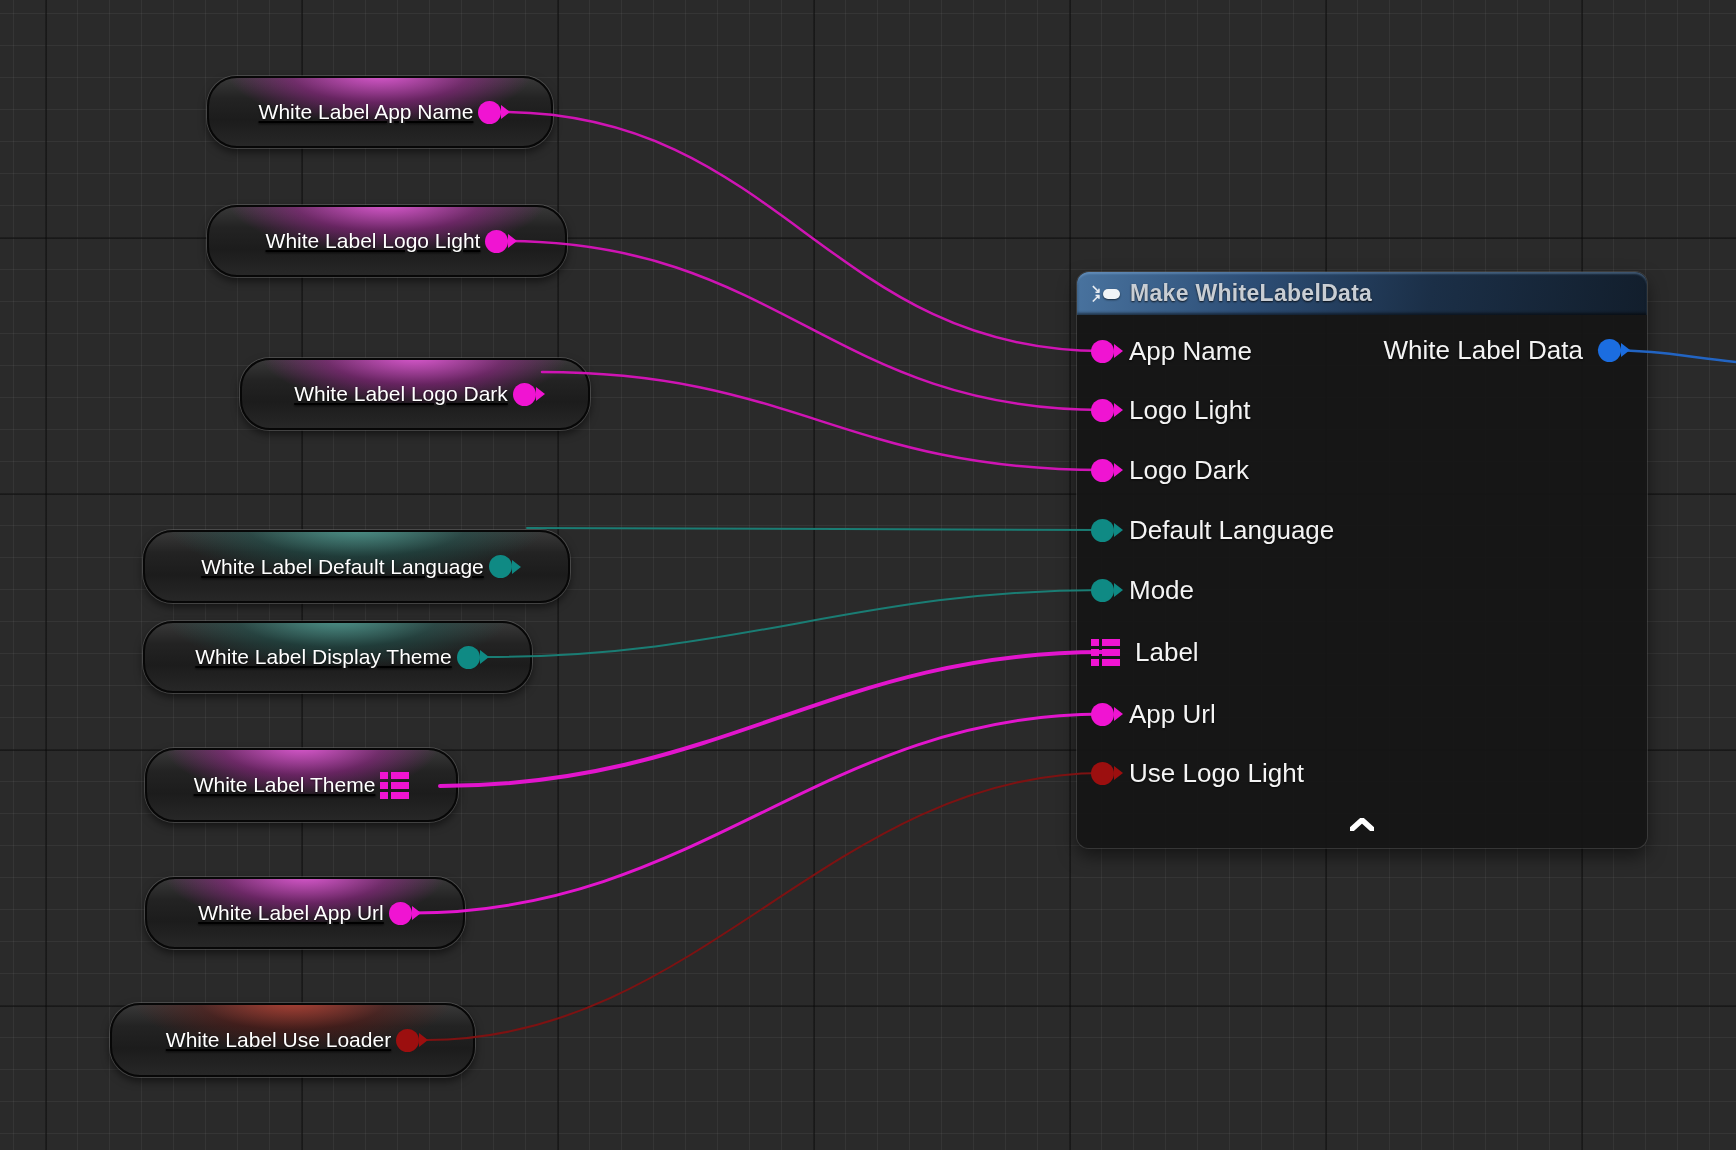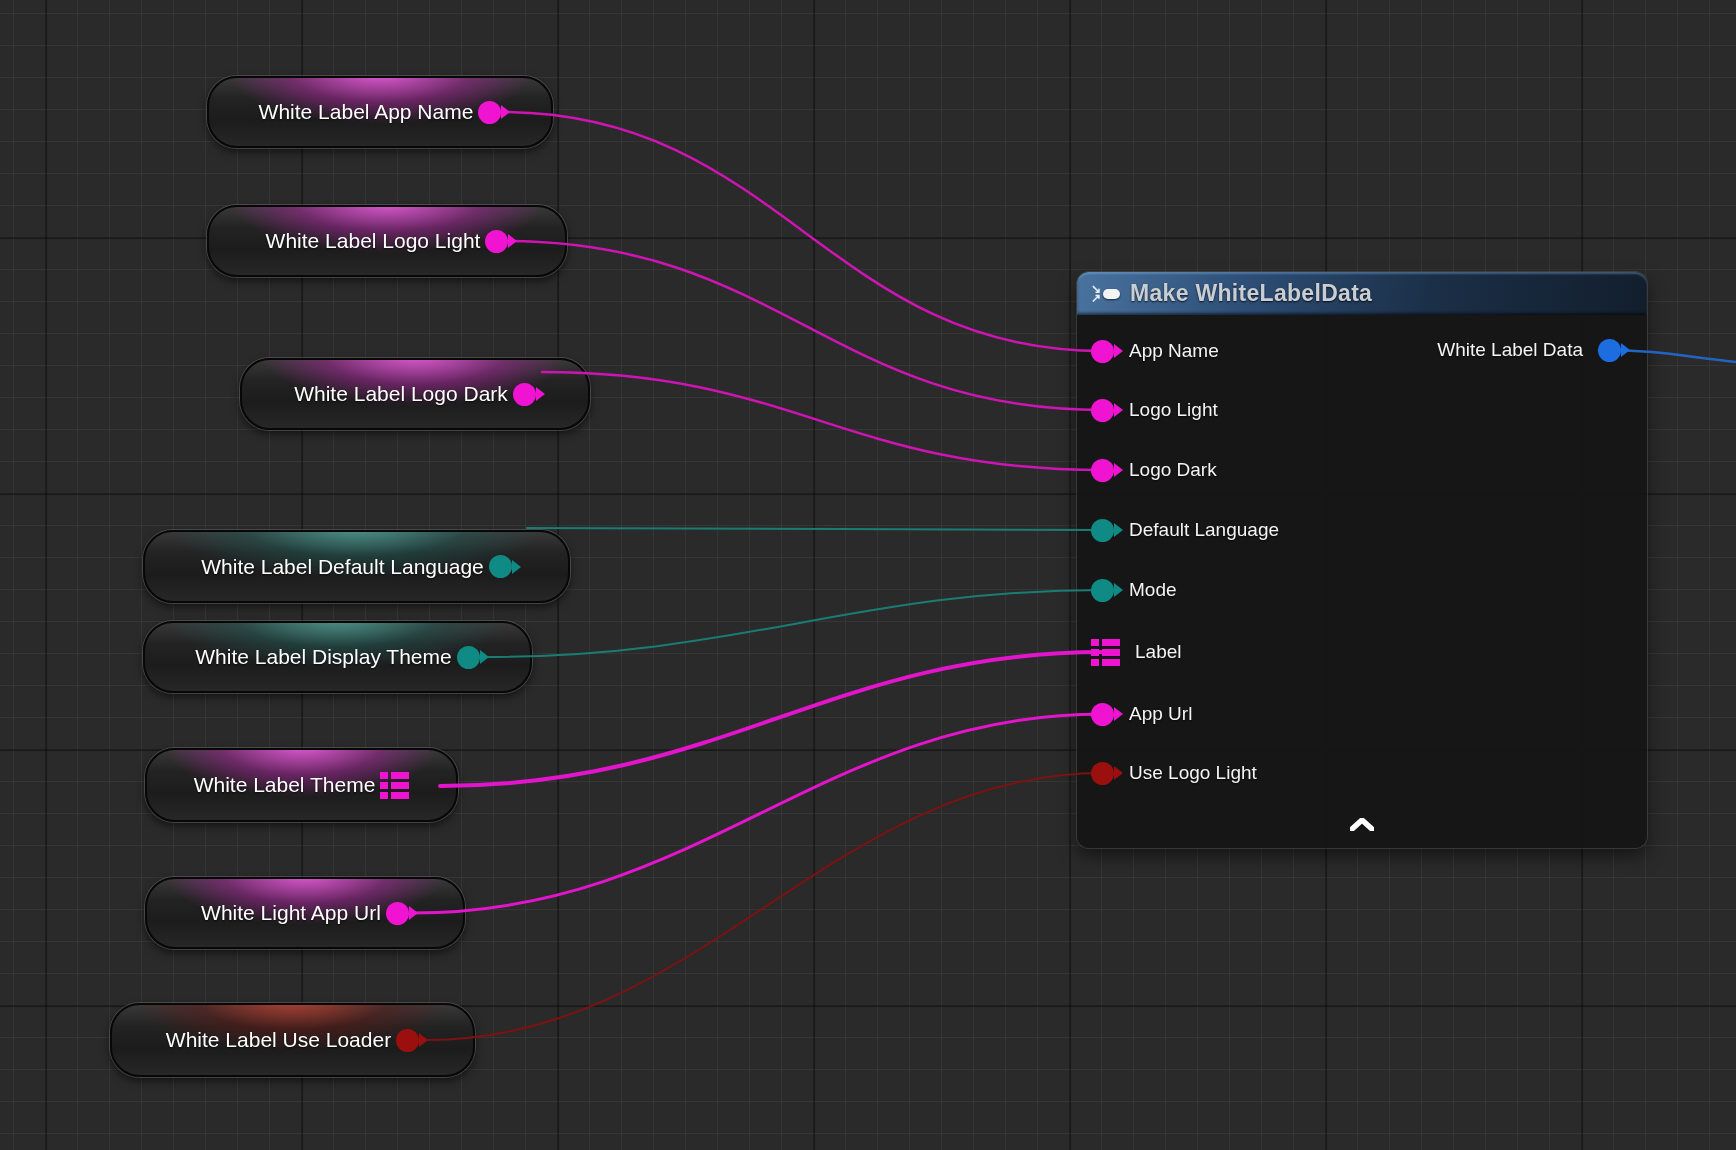--- a/index.html
+++ b/index.html
@@ -18,20 +18,21 @@
   
   #wires-svg{position:absolute;inset:0;z-index:5;pointer-events:none;}
   #wires-svg path{fill:none;stroke-linecap:round;}
   
   .getter{
     position:absolute;display:flex;align-items:center;justify-content:center;gap:5px;
     border-radius:30px;border:2px solid #070707;box-sizing:border-box;
     background:linear-gradient(180deg,#383838 0%,#232323 30%,#1c1c1c 62%,#272727 100%);
     box-shadow:0 0 0 1px rgba(120,120,120,0.45), 0 4px 9px rgba(0,0,0,0.55);
     overflow:hidden;
+    text-decoration:underline;
   }
   .getter::before{content:"";position:absolute;inset:0;border-radius:inherit;pointer-events:none;}
   .glow-magenta::before{background:radial-gradient(ellipse 62% 105% at 50% -8%, rgba(232,92,220,0.95) 0%, rgba(186,38,172,0.45) 42%, rgba(0,0,0,0) 72%);}
   .glow-teal::before{background:radial-gradient(ellipse 62% 105% at 50% -8%, rgba(86,180,168,0.75) 0%, rgba(28,108,100,0.35) 42%, rgba(0,0,0,0) 72%);}
   .glow-red::before{background:radial-gradient(ellipse 62% 105% at 50% -8%, rgba(205,68,52,0.8) 0%, rgba(112,20,14,0.38) 42%, rgba(0,0,0,0) 72%);}
   .glabel{position:relative;color:#ffffff;font-size:21px;white-space:nowrap;text-shadow:0 1px 2px rgba(0,0,0,0.7);}
   
   .pin{position:relative;z-index:6;width:23px;height:23px;border-radius:50%;background:currentColor;flex:0 0 auto;}
   .pin::after{content:"";position:absolute;left:23px;top:50%;transform:translateY(-50%);
     border-left:9px solid currentColor;border-top:7px solid transparent;border-bottom:7px solid transparent;}
@@ -40,21 +41,21 @@
   
   #make-node{position:absolute;box-sizing:border-box;border-radius:12px;
     background:rgba(21,21,21,0.94);
     box-shadow:0 0 0 1px rgba(110,110,110,0.35), 0 8px 18px rgba(0,0,0,0.5);}
   #make-header{position:absolute;left:0;top:0;right:0;display:flex;align-items:center;gap:10px;
     padding:0 14px;border-radius:12px 12px 0 0;box-sizing:border-box;
     background:linear-gradient(100deg,#49739f 0%,#2d4e76 30%,#1b2f47 62%,#121e2c 100%);
     box-shadow:inset 0 2px 2px rgba(150,195,240,0.35), inset 0 -2px 3px rgba(0,0,0,0.55);}
   #make-title{color:#c9ced4;font-size:23px;font-weight:bold;letter-spacing:0.3px;text-shadow:0 1px 2px rgba(0,0,0,0.8);white-space:nowrap;}
   .mrow{position:absolute;display:flex;align-items:center;gap:15px;height:28px;}
-  .mrow .mlabel{color:#f4f4f4;font-size:19px;white-space:nowrap;text-shadow:0 1px 2px rgba(0,0,0,0.7);}
+  .mrow .mlabel{color:#f4f4f4;font-size:26px;white-space:nowrap;text-shadow:0 1px 2px rgba(0,0,0,0.7);}
   .mrow.out{flex-direction:row-reverse;}
   #collapse-btn{position:absolute;left:50%;transform:translateX(-50%);width:40px;height:24px;
     display:flex;align-items:center;justify-content:center;cursor:pointer;z-index:6;}
   .make-struct-icon{display:flex;align-items:center;gap:2px;flex:0 0 auto;}
   .make-struct-icon .arrows{display:flex;flex-direction:column;color:#e9edf2;font-size:12px;line-height:9px;font-weight:bold;}
   .make-struct-icon .pill{width:17px;height:10px;border-radius:5px;background:#f2f4f6;box-shadow:0 1px 2px rgba(0,0,0,0.6);}
 </style>
 </head>
 <body>
 
@@ -98,21 +99,21 @@
         <span class="struct-icon" style="color: rgb(240, 20, 210);">
           <i></i>
           <i></i>
           <i></i>
           <i></i>
           <i></i>
           <i></i>
         </span>
       </div>
       <div class="getter glow-magenta" style="left: 145px; top: 877px; width: 320px; height: 72px;">
-        <span class="glabel">White Light App Url</span>
+        <span class="glabel">White Label App Url</span>
         <span class="pin" style="color: rgb(240, 20, 210);"></span>
       </div>
       <div class="getter glow-red" style="left: 110px; top: 1003px; width: 365px; height: 74px;">
         <span class="glabel">White Label Use Loader</span>
         <span class="pin" style="color: rgb(156, 15, 15);"></span>
       </div>
     </div>
 
   <div id="make-node" style="left: 1077px; top: 272px; width: 570px; height: 576px;">
     <div id="make-header" style="height: 43px;">

